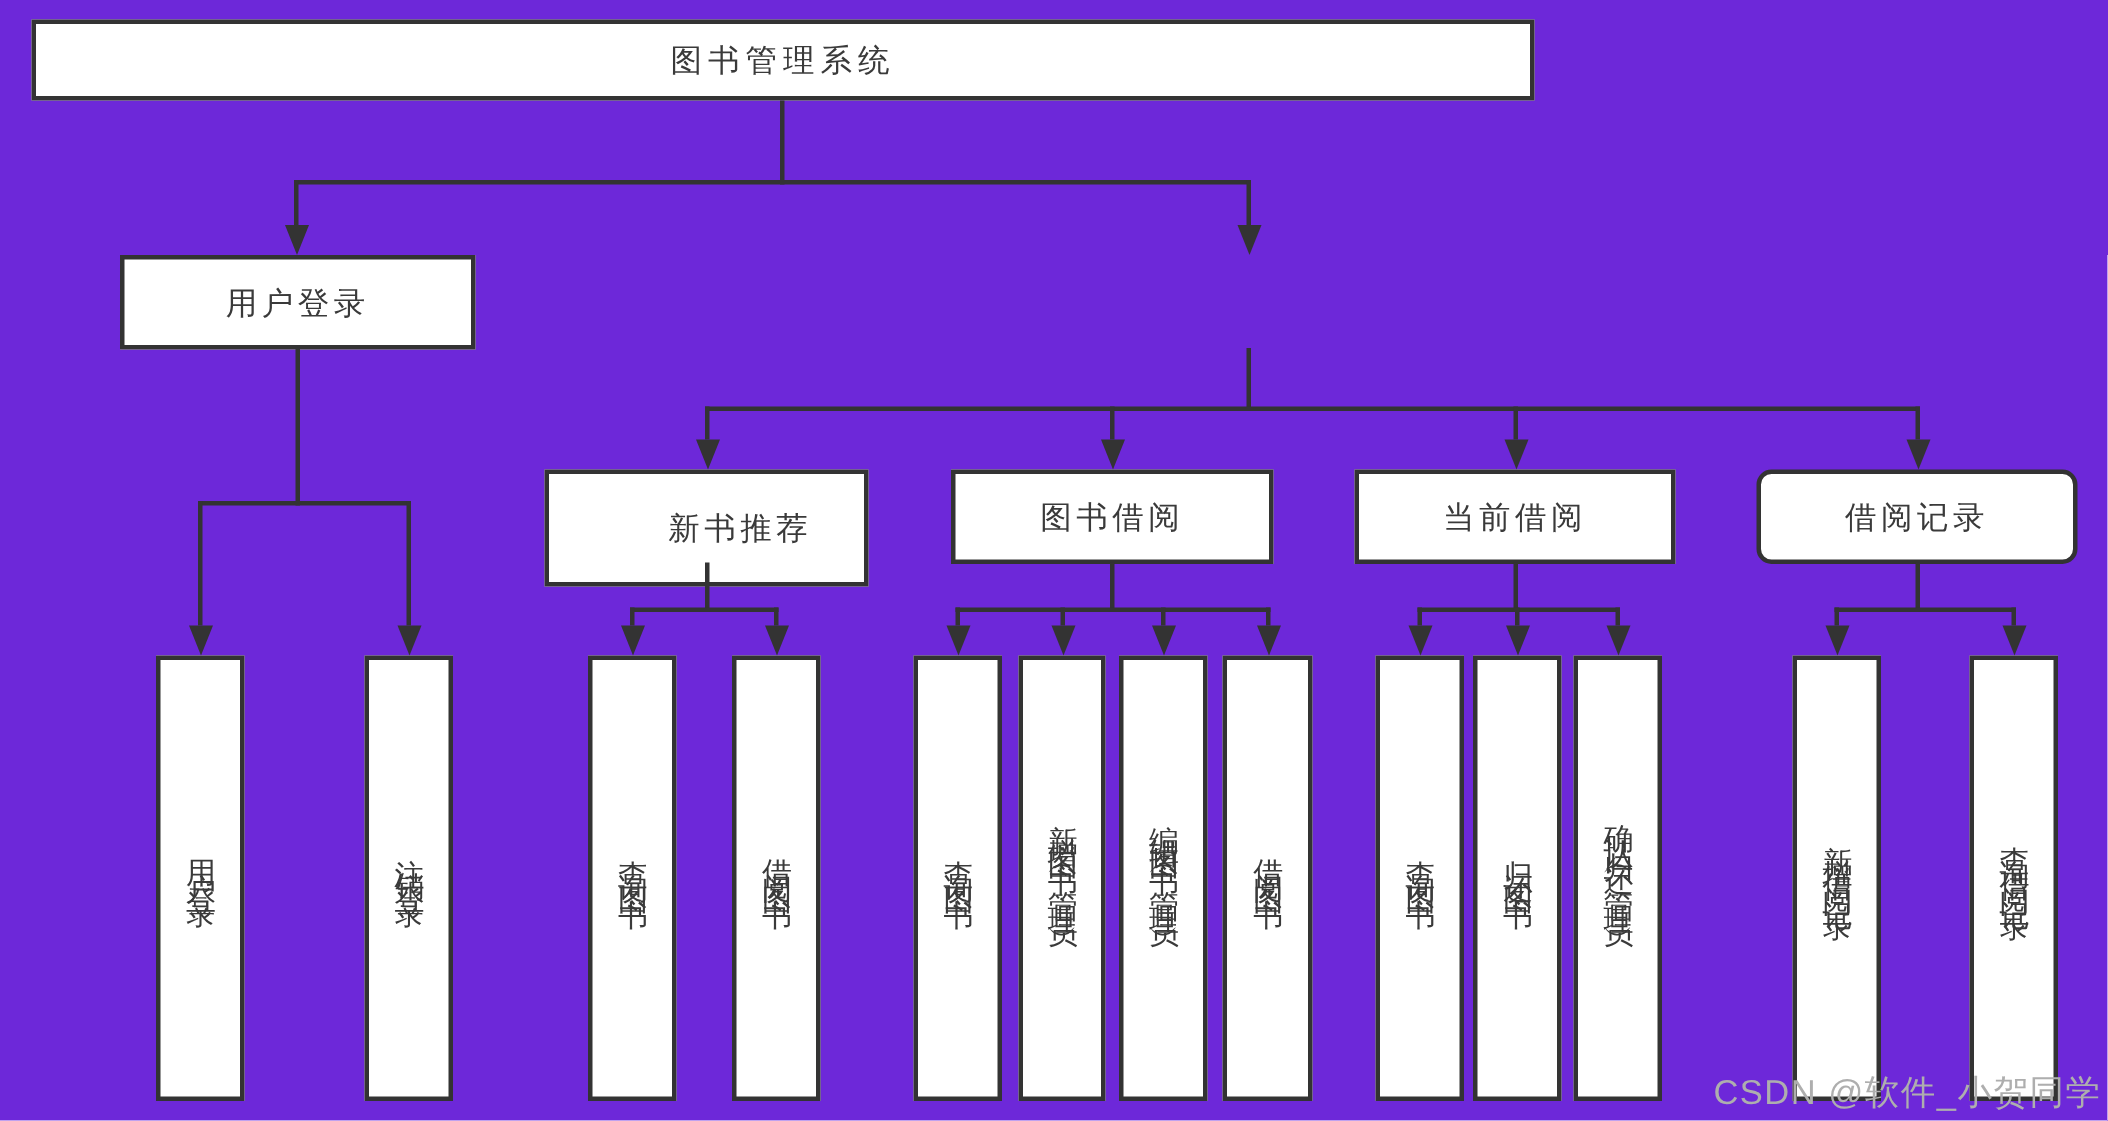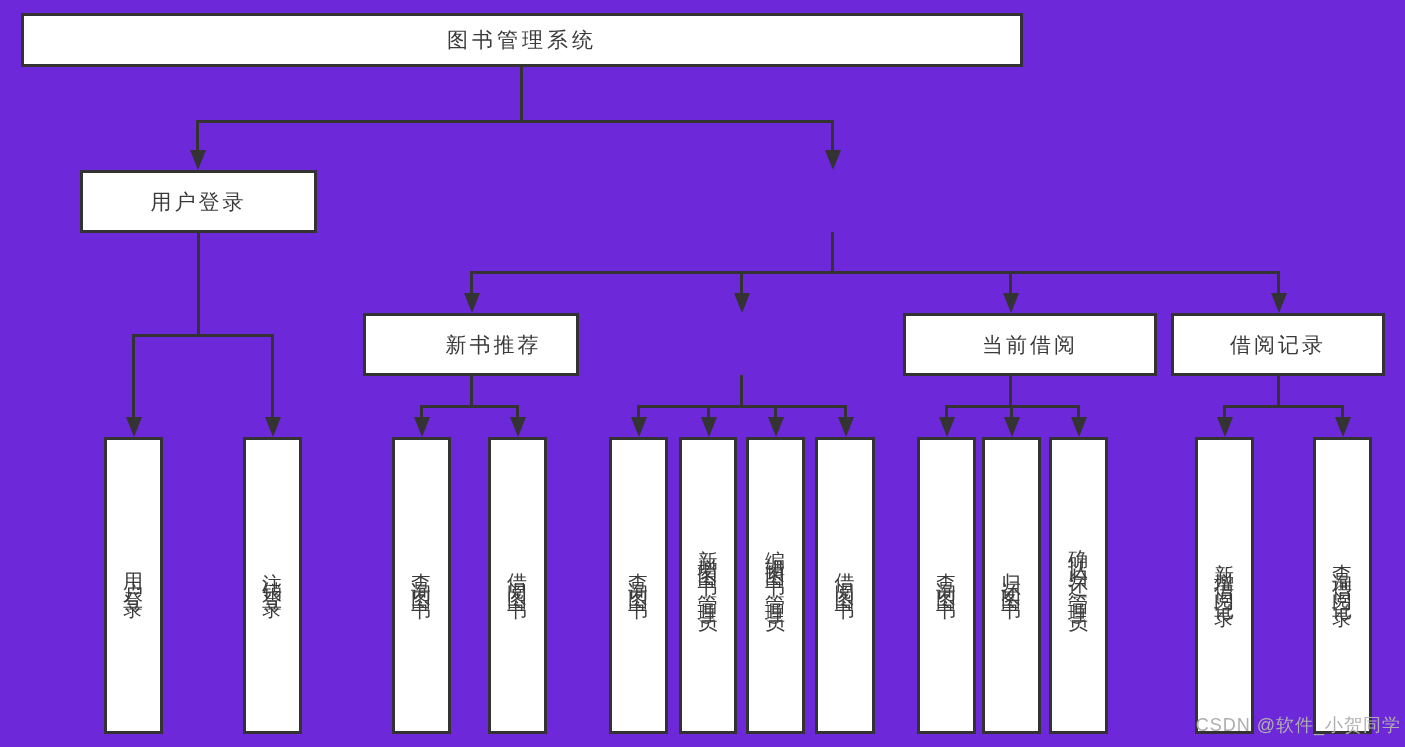--- a/index.html
+++ b/index.html
@@ -56,46 +56,49 @@
     left: -6.5px;
     width: 0; height: 0;
     border-left: 8px solid transparent;
     border-right: 8px solid transparent;
     border-top: 20px solid #333333;
   }
   .watermark {
     position: absolute;
     top: 713px;
     right: 4px;
-    font-size: 18px;
+    font-size: 23px;
     letter-spacing: 1px;
     color: #aeaeae;
     white-space: nowrap;
   }
 </style>
 </head>
 <body>
 
 <div class="stage">
 
   <div class="box" style="left:21px; top:13px; width:1002px; height:54px;">
     <span class="lbl" style="letter-spacing:4px;">图书管理系统</span>
   </div>
 
   <div class="box" style="left:80px; top:170px; width:237px; height:63px;">
     <span class="lbl">用户登录</span>
   </div>
 
-  <div class="box" style="left:363px; top:313px; width:216px; height:63px;padding-left:45px;">
+  <div class="box" style="left:363px; top:313px; width:216px; height:78px;padding-left:45px;">
     <span class="lbl">新书推荐</span>
   </div>
-  <div class="box" style="left:903px; top:313px; width:254px; height:63px;">
+  <div class="box" style="left:634px; top:313px; width:215px; height:63px;">
+    <span class="lbl">图书借阅</span>
+  </div>
+  <div class="box" style="left:903px; top:313px; width:214px; height:63px;">
     <span class="lbl">当前借阅</span>
   </div>
-  <div class="box" style="left:1171px; top:313px; width:214px; height:63px;">
+  <div class="box" style="left:1171px; top:313px; width:214px; height:63px;border-radius:10px;">
     <span class="lbl">借阅记录</span>
   </div>
 
   <div class="box leaf" style="left:104px; top:437px; width:59px; height:297px;">
     <span class="vlbl">用户登录</span>
   </div>
   <div class="box leaf" style="left:243px; top:437px; width:59px; height:297px;">
     <span class="vlbl">注销登录</span>
   </div>
   <div class="box leaf" style="left:392px; top:437px; width:59px; height:297px;">

